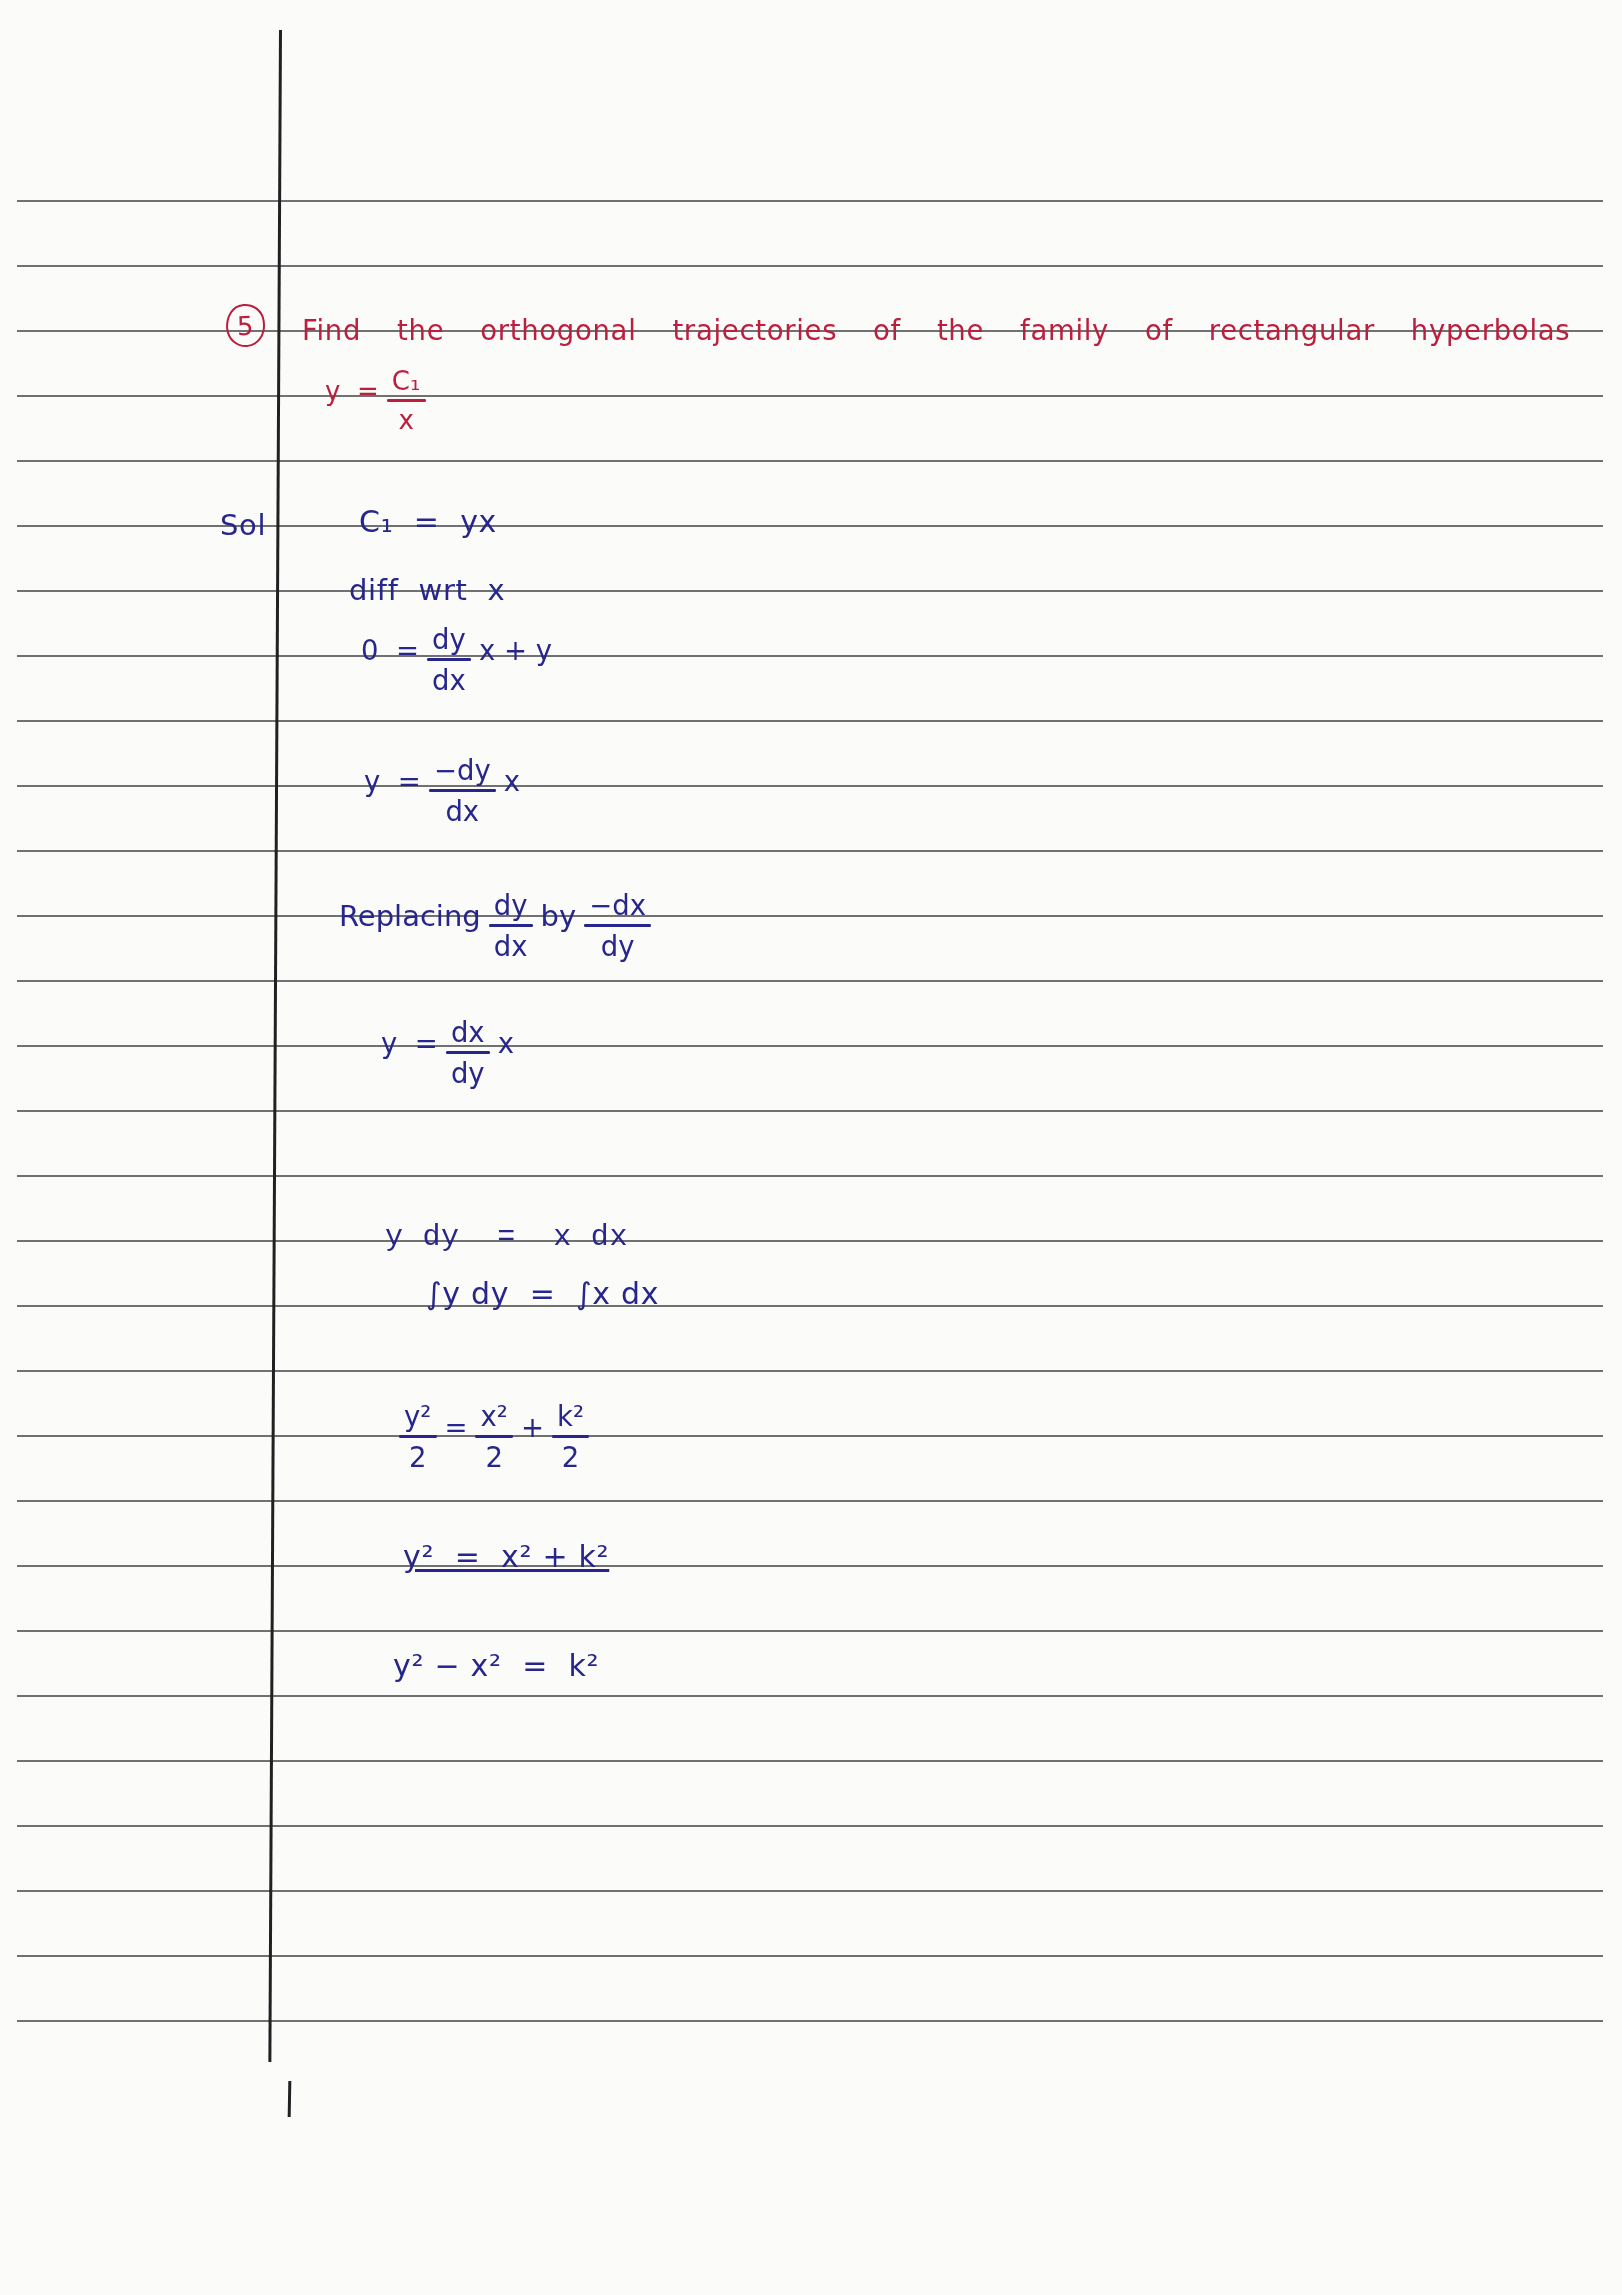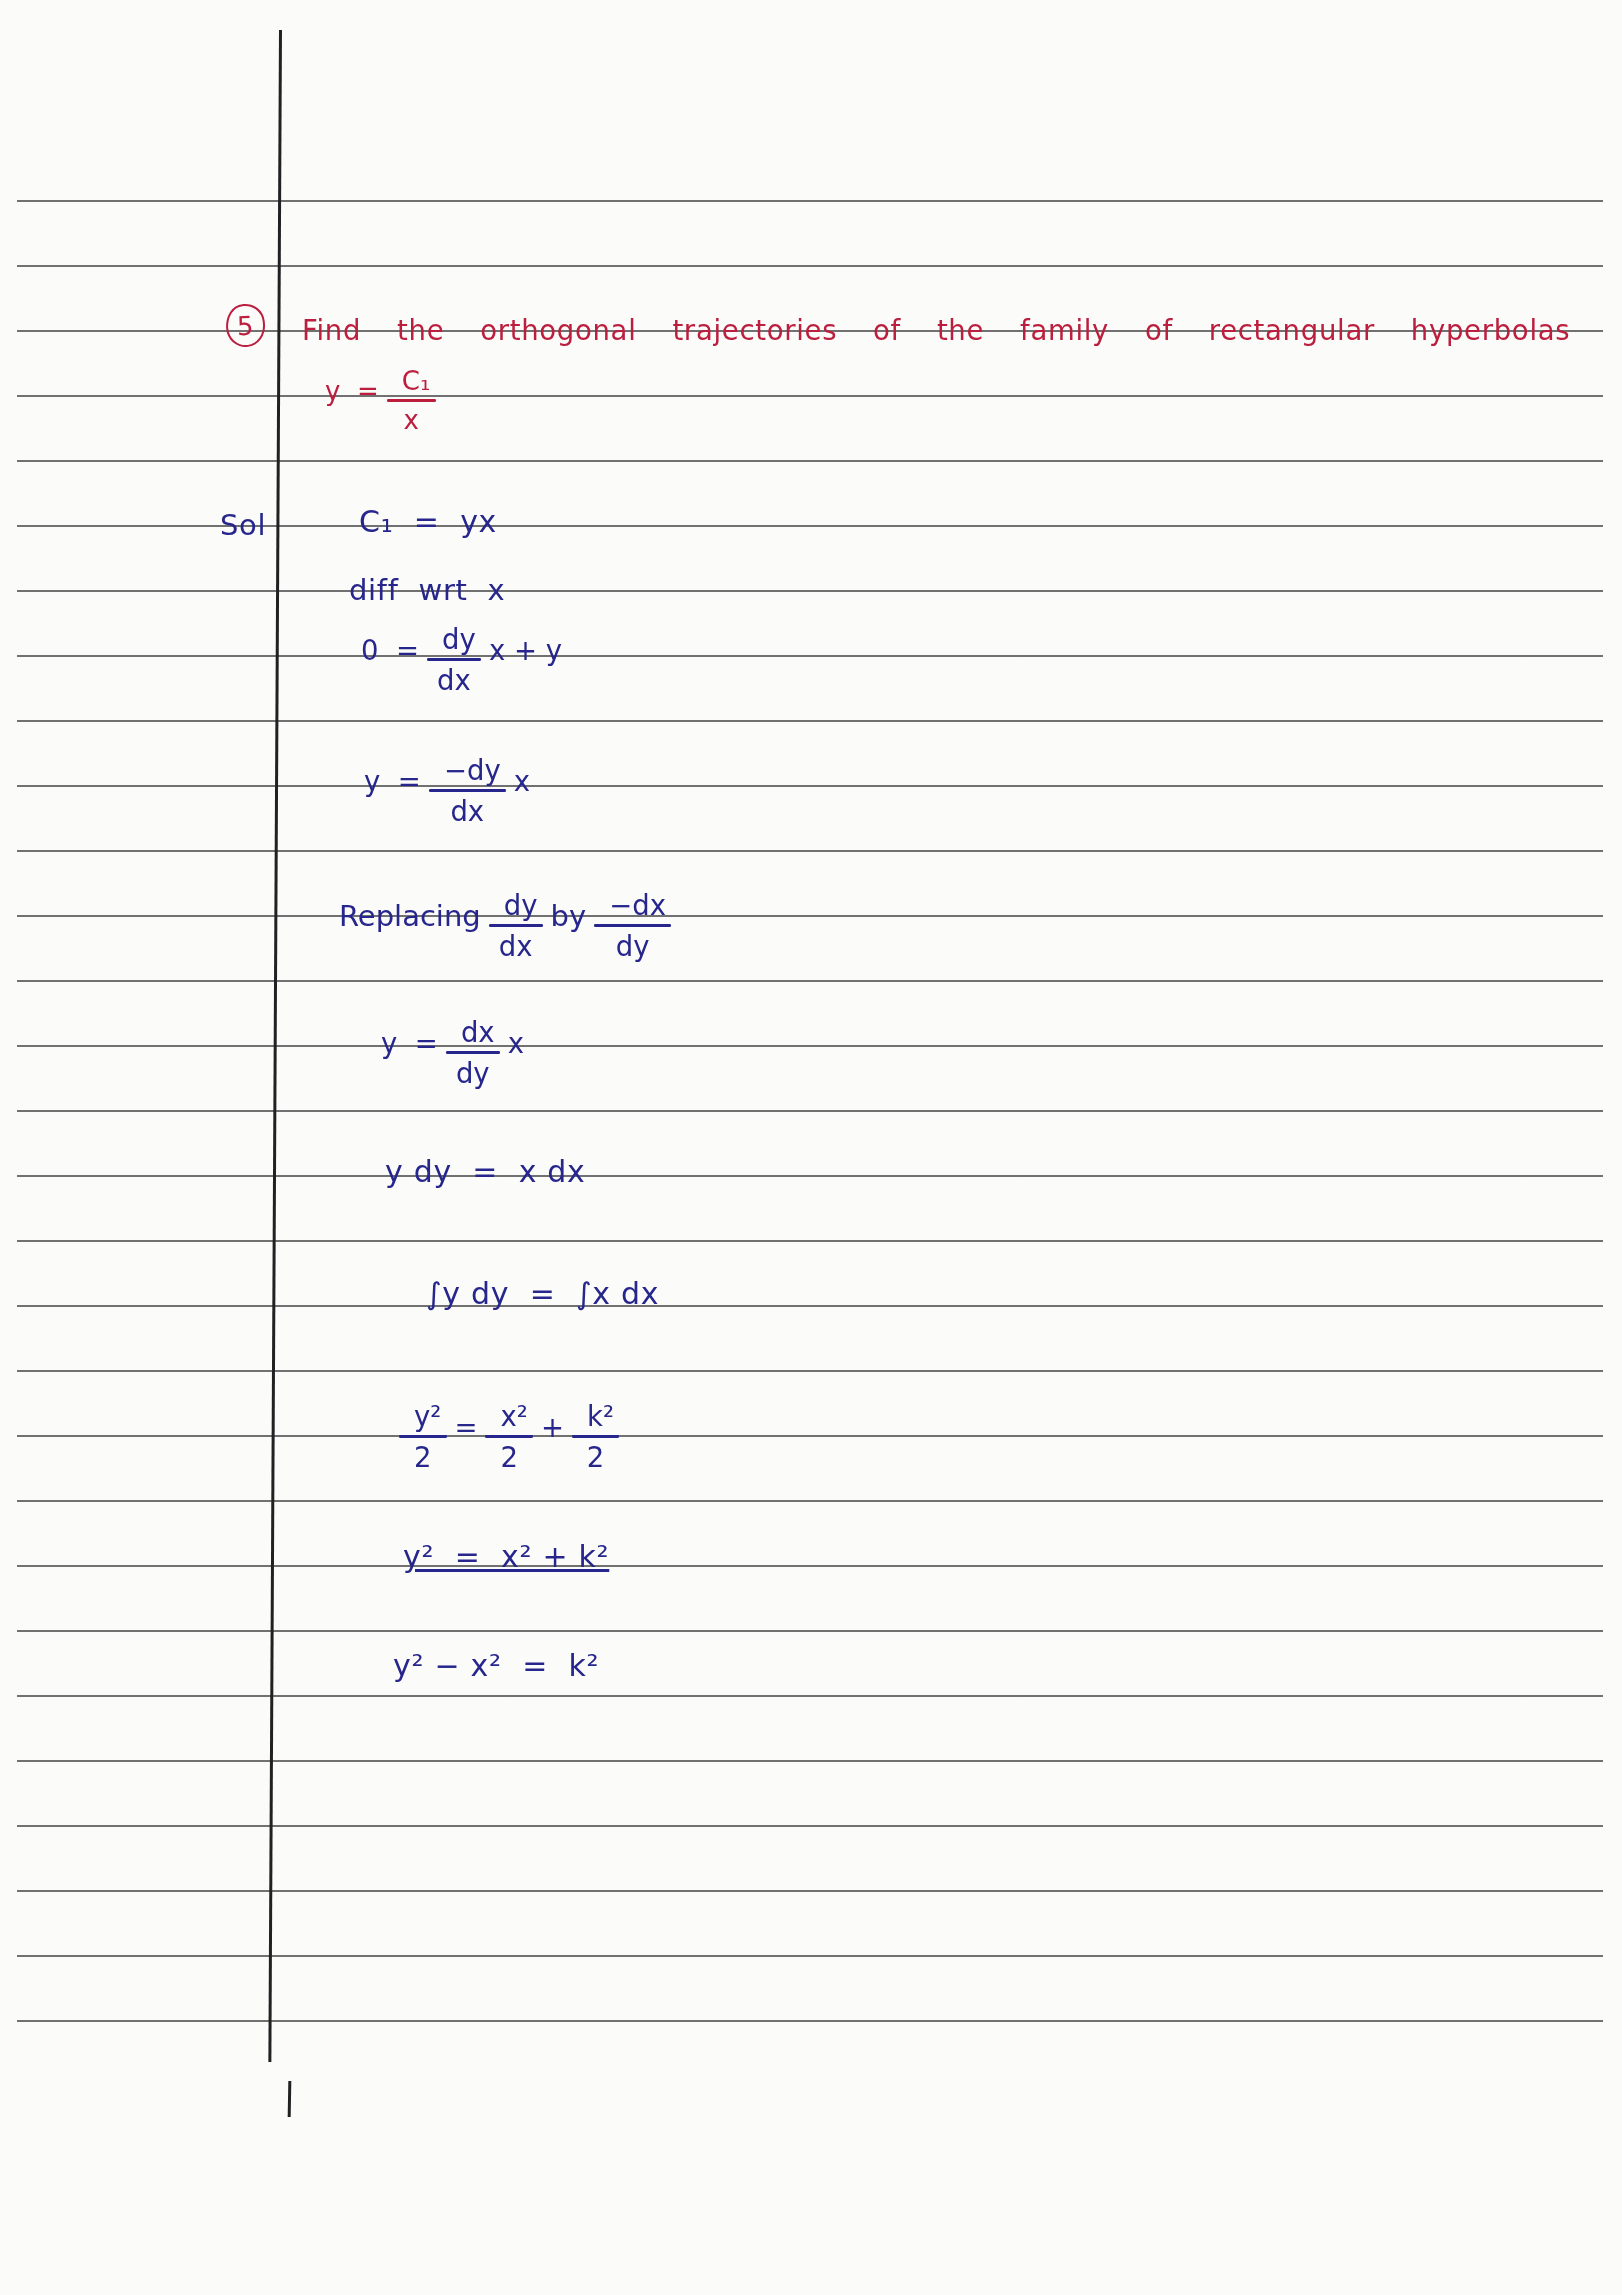--- a/index.html
+++ b/index.html
@@ -32,21 +32,21 @@
     border:2.9px solid var(--ink-red);
     border-radius:48% 52% 50% 50% / 55% 45% 52% 48%;
     display:flex;align-items:center;justify-content:center;
     transform:rotate(-5deg);
   }
   .q-circle span{font-size:26px;transform:rotate(3deg);}
   .q-text{left:302px;top:314px;font-size:27.5px;word-spacing:8.5px;}
   
   .eq-row{position:absolute;display:flex;align-items:center;white-space:pre;}
   .frac{display:flex;flex-direction:column;align-items:center;margin:0 7.9px;}
-  .frac .num{padding:0 5.2px 3.3px;margin-left:10px;}
+  .frac .num{padding:0 5.2px 3.3px;}
   .frac .bar{align-self:stretch;height:2.5px;background:currentColor;border-radius:1.3px;}
   .frac .den{padding:3.3px 5.2px 0;}
   .side{transform:translateY(-10.5px);}
   .fs40{font-size:26px;} .fs42{font-size:27.5px;} .fs44{font-size:29px;} .fs46{font-size:30px;}
 </style>
 </head>
 <body>
 
 <div class="page" style="--ink-red: #bc1e3e; --ink-blue: #26268c; --rule: #4a4a4c; background: rgb(251, 251, 249);">
 
@@ -112,21 +112,21 @@
   <div class="eq-row ink-blue fs42" style="left:381px;top:1016px;">
     <span class="side">y  =</span>
     <span class="frac">
       <span class="num">dx</span>
       <span class="bar"></span>
       <span class="den">dy</span>
     </span>
     <span class="side">x</span>
   </div>
 
-  <div class="hw ink-blue fs46" style="left:385px;top:1154px;">y dy  =  x dx</div>
+  <div class="hw ink-blue fs46" style="left:385px;top:1220px;font-family:Liberation Mono, monospace;">y dy  =  x dx</div>
 
   <div class="hw ink-blue fs46" style="left:378px;top:1276px;margin-left:48px;">∫y dy  =  ∫x dx</div>
 
   <div class="eq-row ink-blue fs42" style="left:391px;top:1400px;">
     <span class="frac">
       <span class="num">y²</span>
       <span class="bar"></span>
       <span class="den">2</span>
     </span>
     <span class="side">=</span>

